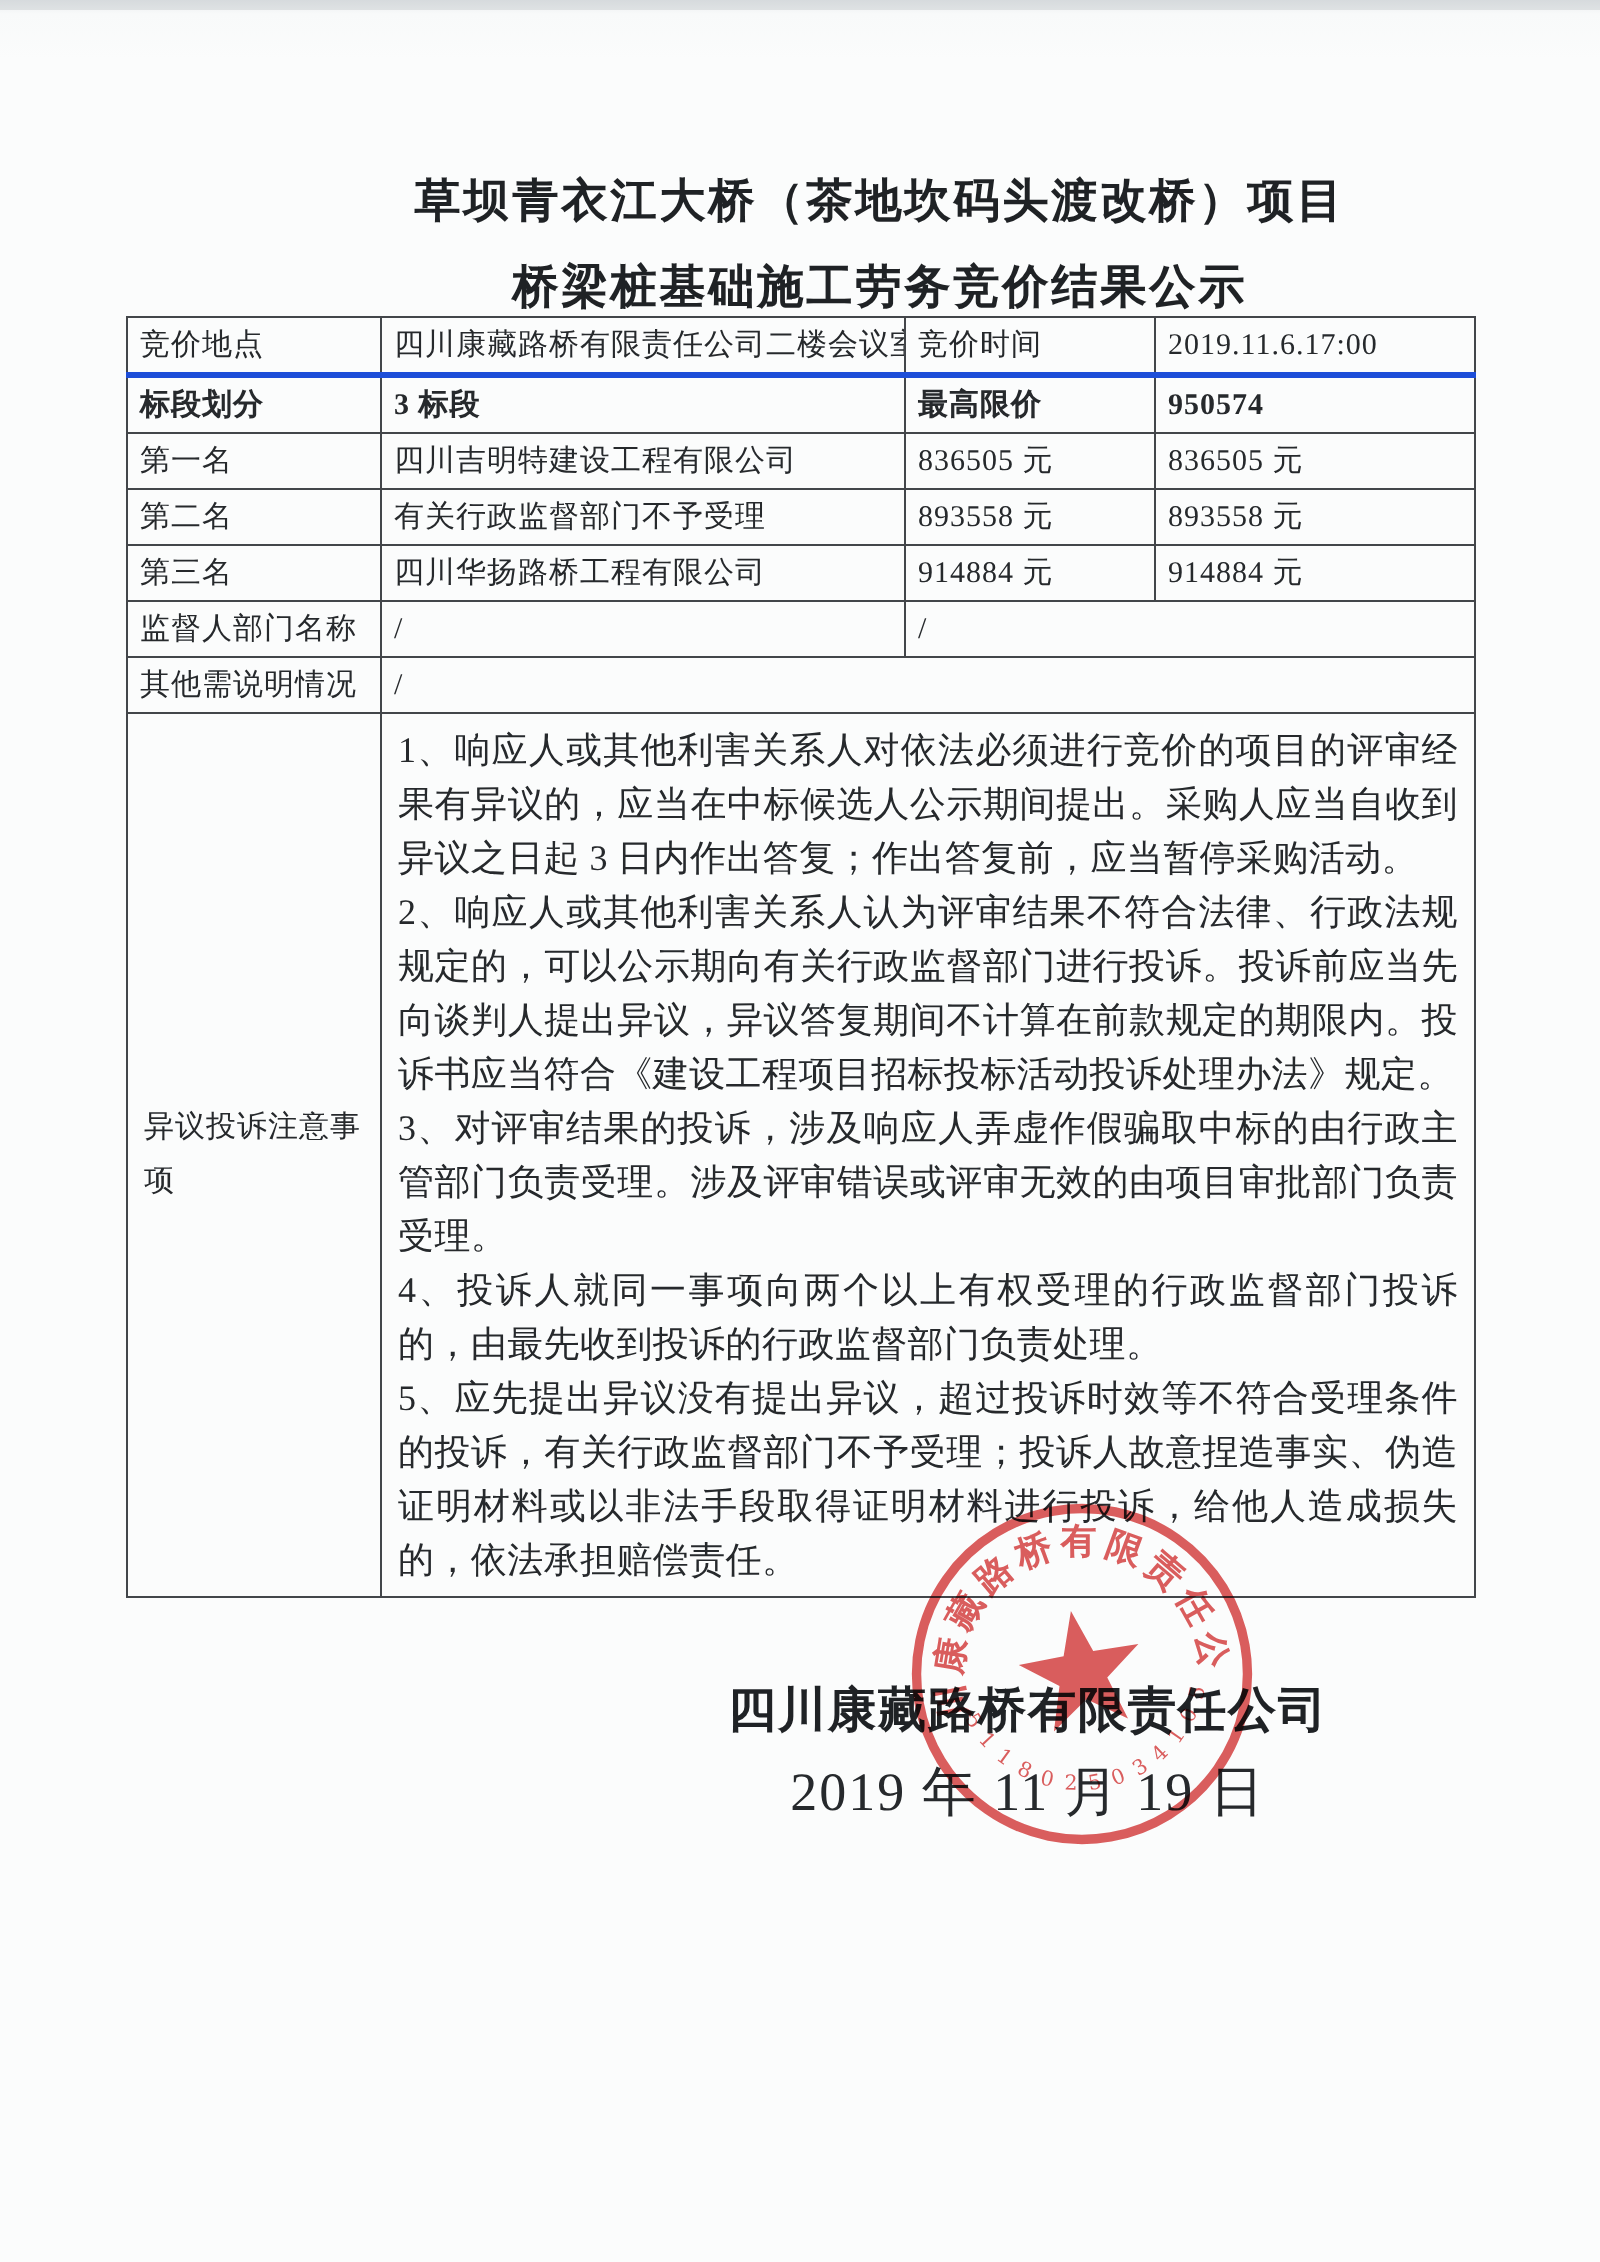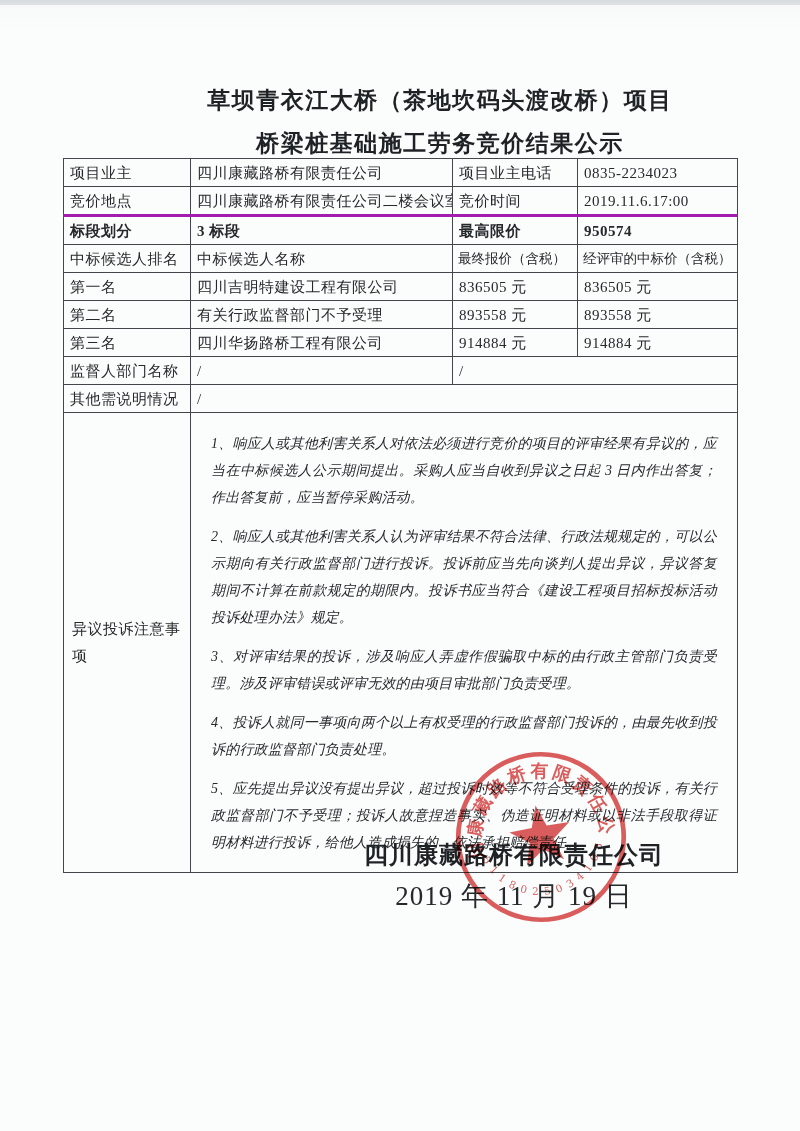--- a/index.html
+++ b/index.html
@@ -22,32 +22,31 @@
   td{
     border:1.5px solid #43464a;
     height:27px;line-height:26px;
     padding:0 6px;
     font-size:15px;
     letter-spacing:0.5px;
     overflow:hidden;white-space:nowrap;
     vertical-align:middle;
   }
   tr.bold td{font-weight:bold;}
-  tr.thick td{border-top:3px solid #a21caf;margin-left:31px;}
+  tr.thick td{border-top:3px solid #1d4ed8;margin-left:31px;}
   td.fit{font-size:13.5px;letter-spacing:0;padding:0 5px;}
   td.notes-label{
     white-space:normal;line-height:27px;vertical-align:middle;padding:0 8px;
   }
   td.notes-cell{
     white-space:normal;vertical-align:top;padding:5px 8px 4px 8px;
   }
   td.notes-cell p{
-    margin:12px;font-size:14px;line-height:27px;letter-spacing:0.2px;
+    margin:0;font-size:18px;line-height:27px;letter-spacing:0.2px;
     text-align:justify;
-    font-style:italic;
   }
   .footer-company{
     position:absolute;top:839px;left:514px;transform:translateX(-50%);
     font-size:24px;font-weight:bold;letter-spacing:1px;white-space:nowrap;color:#1f2225;
   }
   .footer-date{
     position:absolute;top:878px;left:514px;transform:translateX(-50%);
     font-size:27px;letter-spacing:1px;white-space:nowrap;color:#26292c;
   }
   .seal{
@@ -71,42 +70,30 @@
 
 <table class="main">
   <colgroup>
     <col style="width:127px">
       <col style="width:262px">
       <col style="width:125px">
       <col style="width:160px">
   </colgroup>
   <tbody>
     <tr>
-      <td>项目业主</td>
-      <td>四川康藏路桥有限责任公司</td>
-      <td>项目业主电话</td>
-      <td>0835-2234023</td>
-    </tr>
-    <tr>
       <td>竞价地点</td>
       <td>四川康藏路桥有限责任公司二楼会议室</td>
       <td>竞价时间</td>
       <td>2019.11.6.17:00</td>
     </tr>
     <tr class="bold thick">
       <td>标段划分</td>
       <td>3 标段</td>
       <td>最高限价</td>
       <td>950574</td>
-    </tr>
-    <tr>
-      <td>中标候选人排名</td>
-      <td>中标候选人名称</td>
-      <td class="fit">最终报价（含税）</td>
-      <td class="fit">经评审的中标价（含税）</td>
     </tr>
     <tr>
       <td>第一名</td>
       <td>四川吉明特建设工程有限公司</td>
       <td>836505 元</td>
       <td>836505 元</td>
     </tr>
     <tr>
       <td>第二名</td>
       <td>有关行政监督部门不予受理</td>

